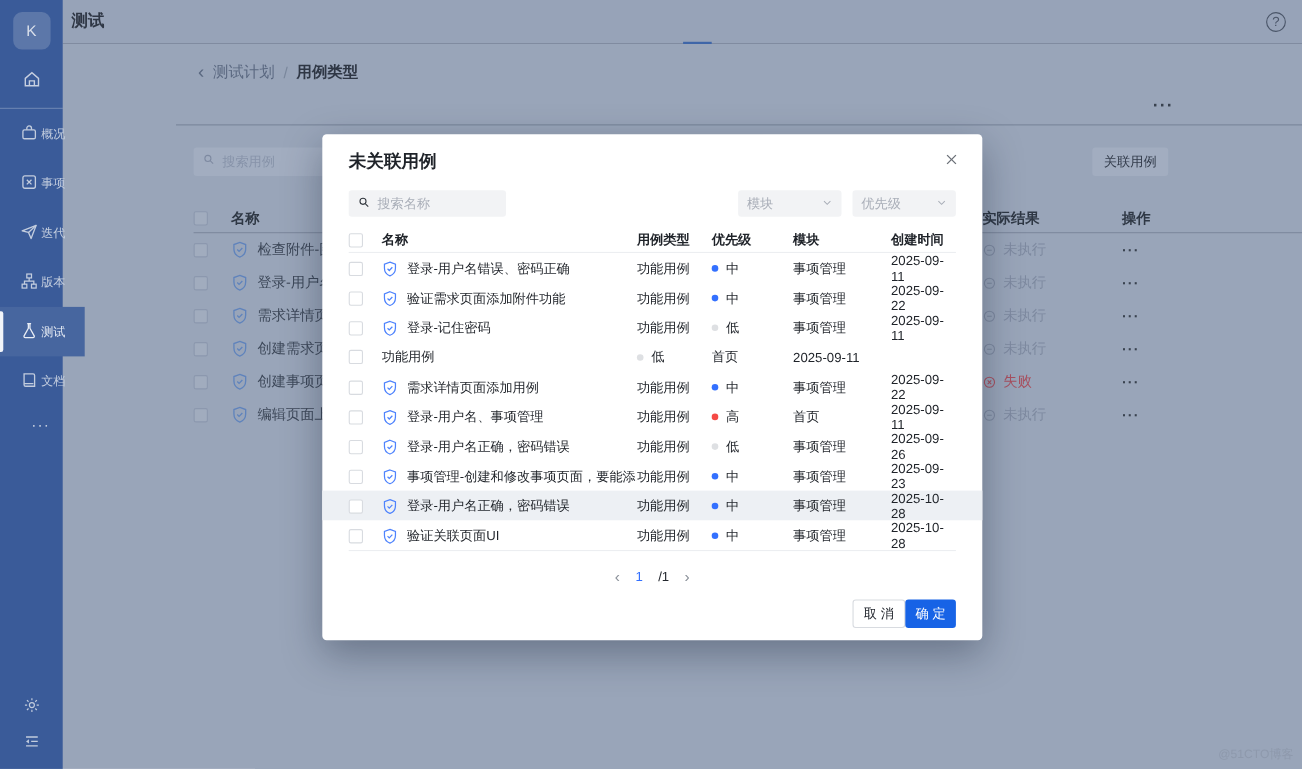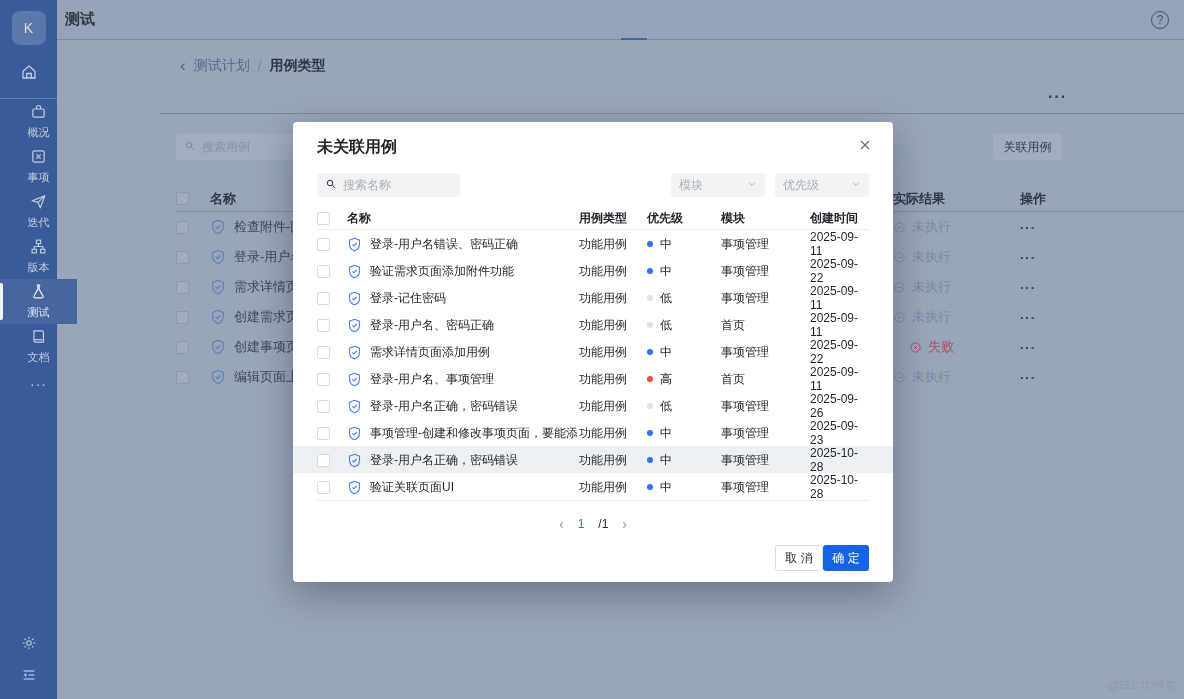--- a/index.html
+++ b/index.html
@@ -8,21 +8,21 @@
   #app { position:relative; width:1184px; height:699px; background:#99A5B9; overflow:hidden; }
 
   
   .sidebar { position:absolute; left:0; top:0; bottom:0; width:57px; background:#3A5B99; z-index:2;
              display:flex; flex-direction:column; align-items:center; }
   .logo { width:34px; height:34px; margin-top:11px; border-radius:8px; background:#5C77A9; color:#D9DFEA;
           font-size:14px; display:flex; align-items:center; justify-content:center; cursor:pointer; }
   .side-home { margin-top:13px; height:32px; display:flex; align-items:center; color:#C6CFE0; cursor:pointer; }
   .side-divider { width:57px; border-top:1px solid rgba(255,255,255,.22); margin-top:8px; }
   .side-nav { width:57px; }
-  .side-item { width:77px; height:45px; display:flex; flex-direction:column; align-items:center; justify-content:center;
+  .side-item { width:77px; height:45px; display:flex; flex-direction:row; align-items:center; justify-content:center;
                gap:3px; color:#C3CDDE; font-size:11px; cursor:pointer; position:relative; }
   .side-item svg { width:17px; height:17px; }
   .side-item.active { background:#47669F; color:#E8EDF5; }
   .side-item.active::before { content:""; position:absolute; left:0; top:4px; bottom:4px; width:3px; background:#F2F5FA; border-radius:0 2px 2px 0; }
   .side-item.more-item { height:33px; font-size:14px; letter-spacing:1px; color:#C3CDDE; }
   .side-bottom { margin-top:auto; display:flex; flex-direction:column; align-items:center; gap:12px; padding-bottom:12px; color:#C3CDDE; }
   .side-bottom svg { width:16px; height:16px; cursor:pointer; }
 
   
   .topbar { position:absolute; left:57px; right:0; top:0; height:40px; background:#97A3B8;
@@ -58,21 +58,21 @@
   .bg-table { position:absolute; left:176px; right:0; top:188px; z-index:1; font-size:13px; }
   .bg-thead { display:grid; grid-template-columns:34px 683px 127px 1fr; align-items:center; height:24px;
               font-weight:bold; color:#2F3845; border-bottom:1px solid rgba(90,102,125,.4); padding-bottom:2px; }
   .bg-row { display:grid; grid-template-columns:34px 683px 127px 1fr; align-items:center; height:30px; color:#3D4859; }
   .cbx { width:13px; height:13px; border:1px solid #8C98AE; border-radius:2px; background:rgba(255,255,255,.08); cursor:pointer; flex:none; }
   .bg-name { display:flex; align-items:center; gap:8px; overflow:hidden; white-space:nowrap; cursor:pointer; }
   .bg-name svg { width:16px; height:16px; flex:none; color:#5F83BC; }
   .bg-status { display:flex; align-items:center; gap:6px; }
   .bg-status svg { width:13px; height:13px; }
   .bg-status.pending { color:#7E8AA0; }
-  .bg-status.failed { color:#A8505F;padding-left:16px; }
+  .bg-status.failed { color:#A8505F; }
   .ops-dots { color:#39424F; font-weight:bold; letter-spacing:1px; cursor:pointer; }
 
   .watermark { position:absolute; right:8px; bottom:6px; font-size:11px; color:#8E99AC; z-index:3; }
 
   
   .mask { position:absolute; inset:0; z-index:5; background:transparent; }
   .modal { position:absolute; left:293px; top:122px; width:600px; height:460px; background:#FFFFFF; border-radius:4px;
            box-shadow:0 12px 36px rgba(15,25,45,.35); z-index:6; font-size:12px; color:#1F2329; }
   .m-title { position:absolute; left:24px; top:15px; font-size:16px; font-weight:bold; color:#1F2329; }
   .m-close { position:absolute; right:20px; top:15px; width:16px; height:16px; color:#6B7077; cursor:pointer; }
@@ -477,27 +477,20 @@
     <span>功能用例</span>
     <span class="m-prio">
       <span class="pdot low"></span>
       <span>低</span>
     </span>
     <span>事项管理</span>
     <span>2025-09-11</span>
   </div>
           <div class="m-grid m-row">
     <span class="m-cbx"></span>
-    <span class="m-name">
-      <svg viewBox="0 0 24 24">
-                <path d="M12 2 L20 5 V11 C20 16.5 16.6 20.4 12 22 C7.4 20.4 4 16.5 4 11 V5 Z" fill="none" stroke="currentColor" stroke-width="1.8"></path>
-                <path d="M8.5 11.8 L11 14.3 L15.5 9.6" fill="none" stroke="currentColor" stroke-width="1.8"></path>
-              </svg>
-      <span>登录-用户名、密码正确</span>
-    </span>
     <span>功能用例</span>
     <span class="m-prio">
       <span class="pdot low"></span>
       <span>低</span>
     </span>
     <span>首页</span>
     <span>2025-09-11</span>
   </div>
           <div class="m-grid m-row">
     <span class="m-cbx"></span>

